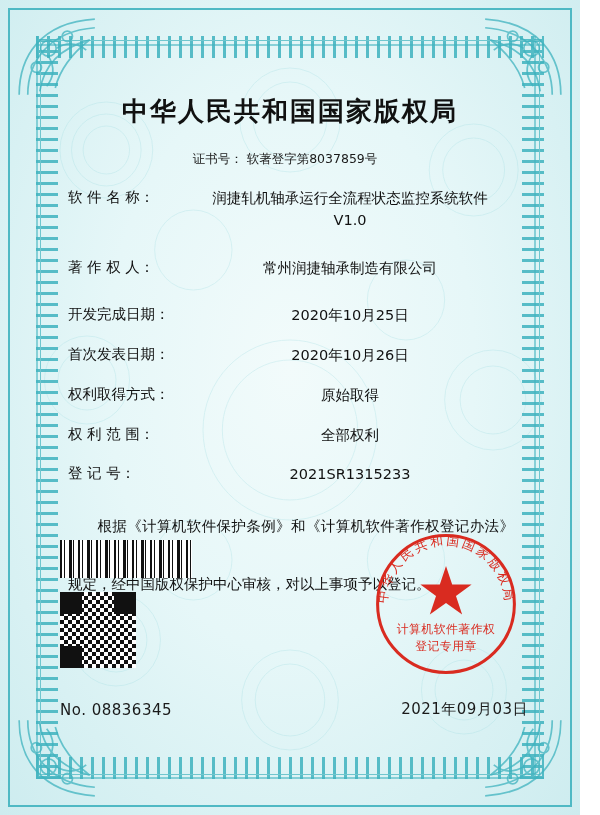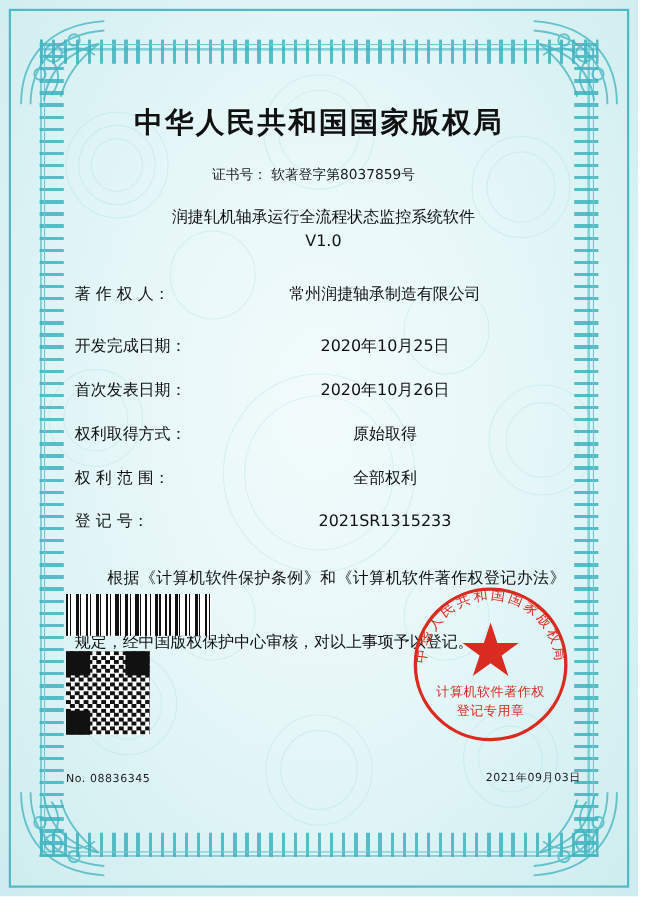--- a/index.html
+++ b/index.html
@@ -188,21 +188,21 @@
   .seal svg { width: 100%; height: 100%; }
 
   .footer {
     position: absolute;
     left: 60px;
     right: 52px;
     top: 700px;
     display: flex;
     justify-content: space-between;
     align-items: flex-end;
-    font-size: 10px;
+    font-size: 15px;
     color: #1a1a1a;
     font-family: "DejaVu Sans", sans-serif;
   }
   .footer .serial { letter-spacing: 0.5px; }
   .footer .date { letter-spacing: 0.5px; }
 </style>
 </head>
 <body>
 
 <div class="certificate">
@@ -301,20 +301,21 @@
 
   <div class="content">
 
     <div class="title-1">中华人民共和国国家版权局</div>
 
     <div class="cert-no-line">证书号： 软著登字第8037859号</div>
 
     <div class="fields">
 
       <div class="field-row">
+        <div class="field-label">软 件 名 称：</div>
         <div class="field-value">润捷轧机轴承运行全流程状态监控系统软件
 V1.0</div>
       </div>
 
       <div class="field-row gap-top">
         <div class="field-label">著 作 权 人：</div>
         <div class="field-value">常州润捷轴承制造有限公司</div>
       </div>
 
       <div class="field-row gap-top">

